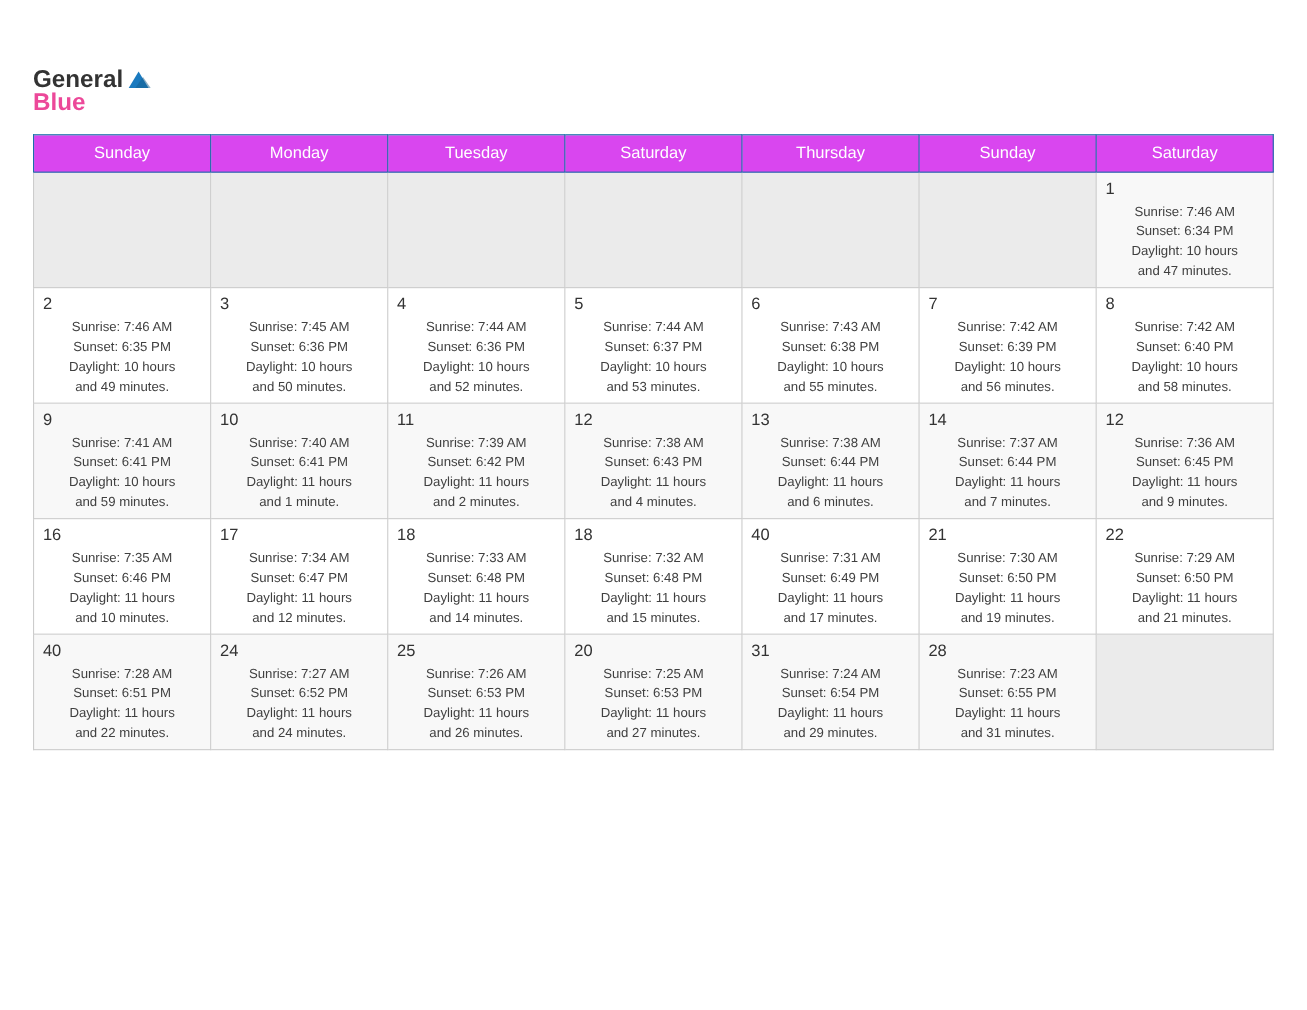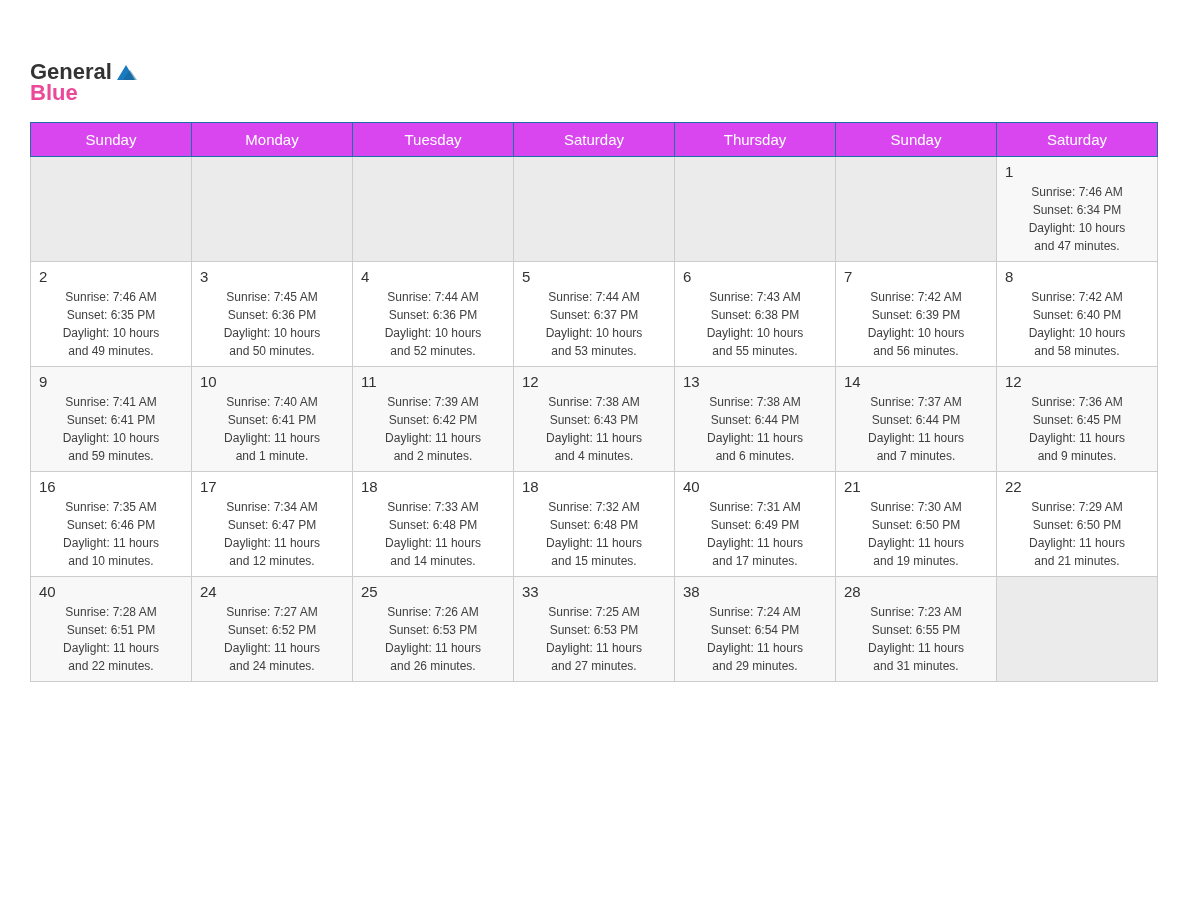--- a/index.html
+++ b/index.html
@@ -231,25 +231,25 @@
         </td>
         <td>
           <span class="day-number">24</span>
           <div class="day-info">Sunrise: 7:27 AM<br>Sunset: 6:52 PM<br>Daylight: 11 hours<br>and 24 minutes.</div>
         </td>
         <td>
           <span class="day-number">25</span>
           <div class="day-info">Sunrise: 7:26 AM<br>Sunset: 6:53 PM<br>Daylight: 11 hours<br>and 26 minutes.</div>
         </td>
         <td>
-          <span class="day-number">33</span>
+          <span class="day-number">20</span>
           <div class="day-info">Sunrise: 7:25 AM<br>Sunset: 6:53 PM<br>Daylight: 11 hours<br>and 27 minutes.</div>
         </td>
         <td>
-          <span class="day-number">38</span>
+          <span class="day-number">31</span>
           <div class="day-info">Sunrise: 7:24 AM<br>Sunset: 6:54 PM<br>Daylight: 11 hours<br>and 29 minutes.</div>
         </td>
         <td>
           <span class="day-number">28</span>
           <div class="day-info">Sunrise: 7:23 AM<br>Sunset: 6:55 PM<br>Daylight: 11 hours<br>and 31 minutes.</div>
         </td>
         <td class="empty-cell"></td>
       </tr>
     </tbody>
 </table>

